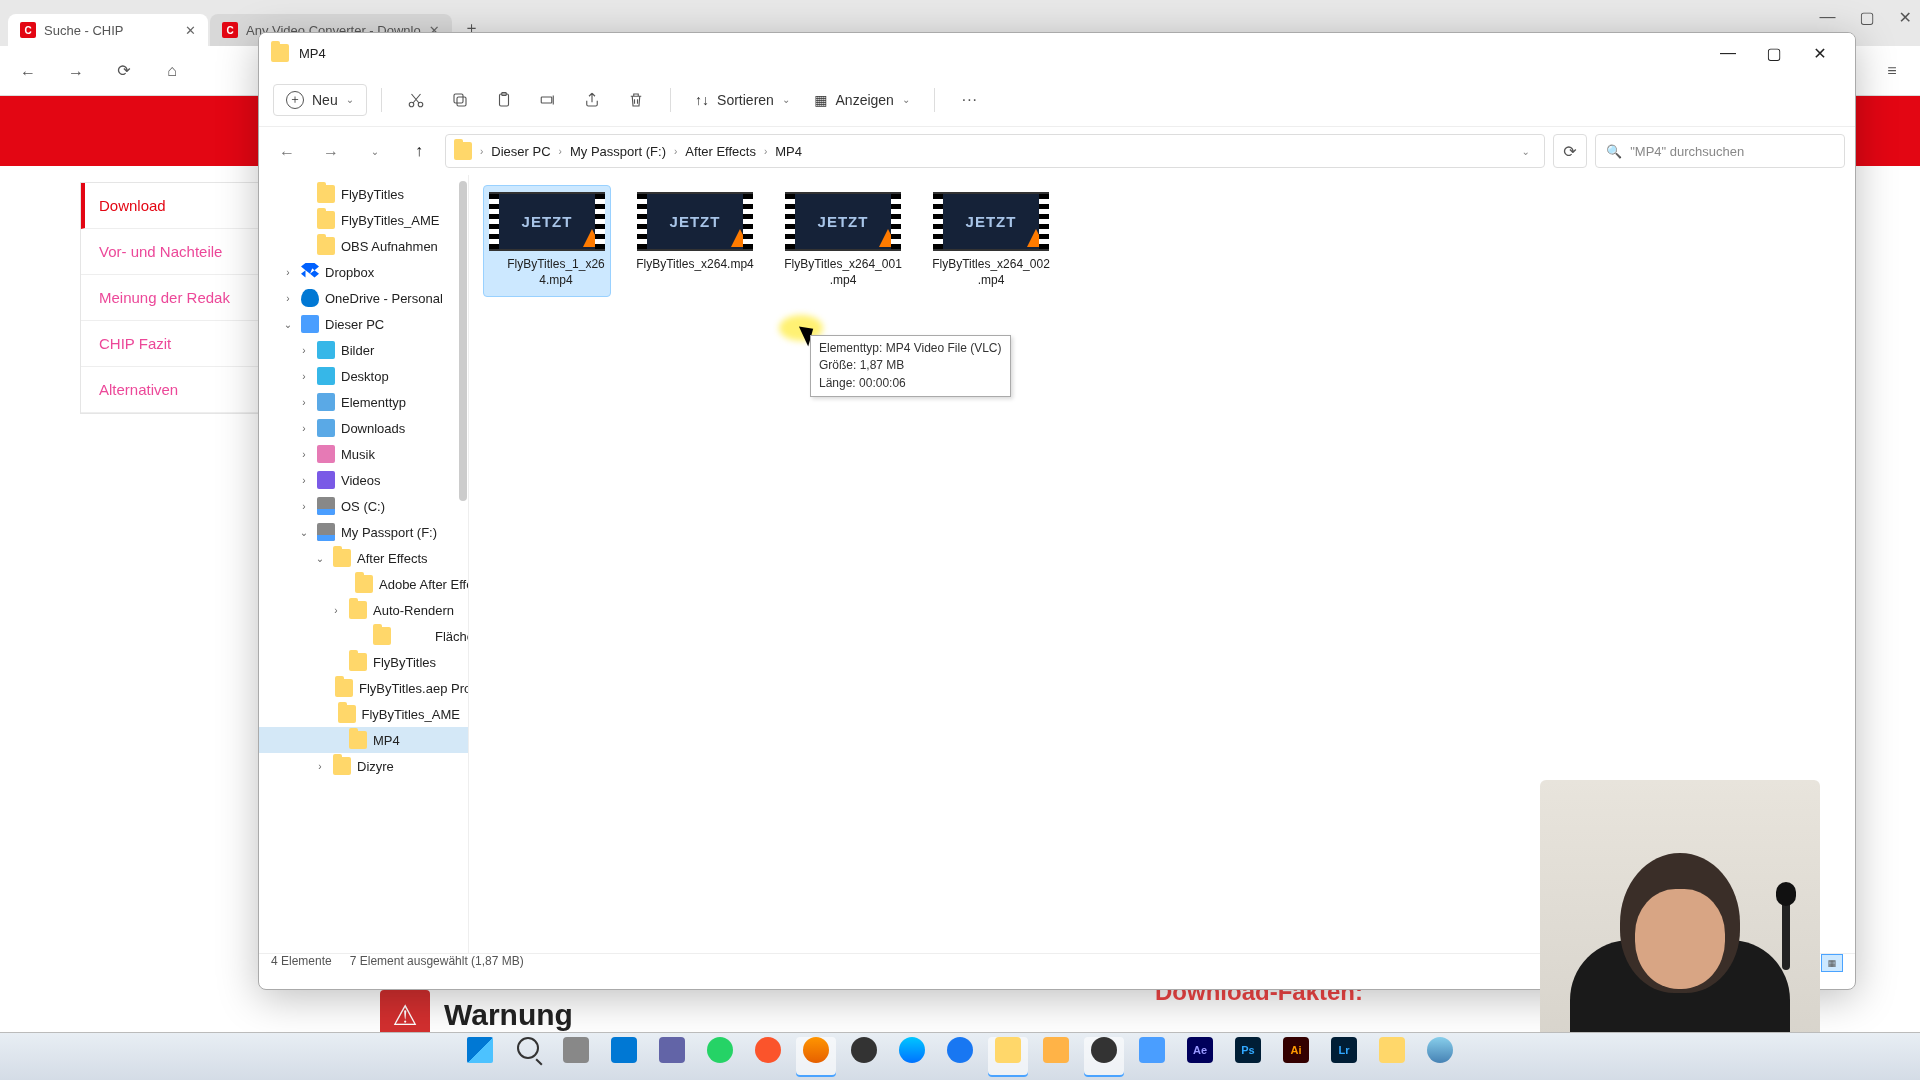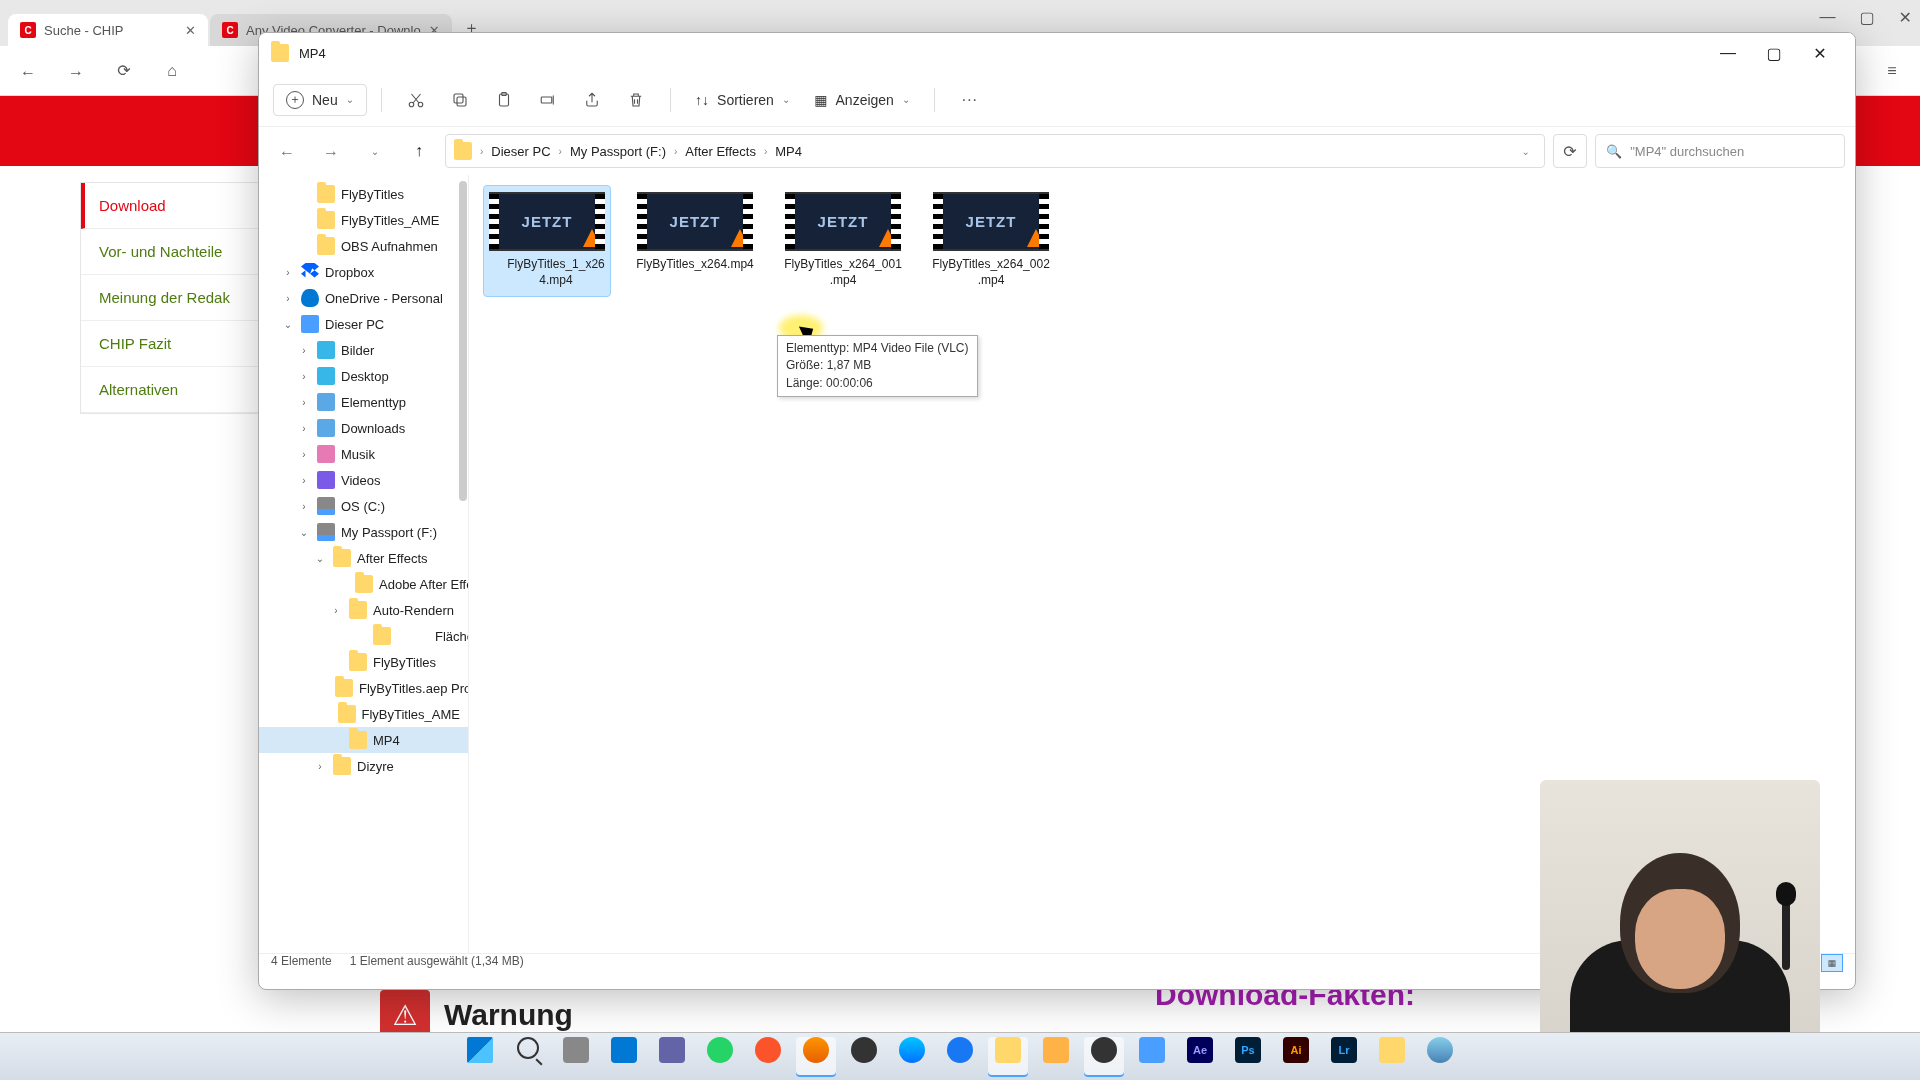--- a/index.html
+++ b/index.html
@@ -12,26 +12,26 @@
 .tab.inactive { background: #d8d8d8; }
 .tab-icon { width: 16px; height: 16px; background: #e30613; border-radius: 2px; display:flex;align-items:center;justify-content:center;color:#fff;font-size:10px;font-weight:bold;}
 .tab-close { margin-left: auto; color: #666; cursor: pointer; }
 .newtab { width: 28px; height: 28px; display:flex;align-items:center;justify-content:center; color:#555; margin-left:4px; margin-bottom:4px;}
 .win-controls-br { position:absolute; right:8px; top:8px; display:flex; gap:24px; color:#555;}
 .addrbar { height: 50px; background: #fff; border-bottom: 1px solid #ddd; display:flex; align-items:center; padding: 0 12px; gap:16px;}
 .nav-btn { width:32px; height:32px; display:flex; align-items:center; justify-content:center; color:#555; border-radius:50%;}
 .burger { margin-left:auto; }
 .redband { position:absolute; top:96px; left:0; right:0; height:70px; background:#e30613;}
 .side-nav { position:absolute; top:182px; left:80px; width:180px; background:#fff; border:1px solid #e5e5e5;}
-.side-nav-item { padding: 14px 18px; font-size:15px; color:#4d7c0f; border-bottom:1px solid #eee;}
+.side-nav-item { padding: 14px 18px; font-size:15px; color:#ec4899; border-bottom:1px solid #eee;}
 .side-nav-item.active { color:#e30613; border-left:4px solid #e30613; font-weight:500; padding-left:14px;}
 .warn-box { position:absolute; left:360px; top:980px; background:#fff; padding:10px 20px; display:flex; gap:14px; align-items:center;}
 .warn-tri { width:50px;height:50px;background:#d32f2f;display:flex;align-items:center;justify-content:center;color:#fff;font-size:28px;border-radius:4px;}
 .warn-txt { font-size:30px; font-weight:600; color:#222;}
-.fact-title { position:absolute; left:1155px; top:978px; font-size:30px; font-weight:700; color:#a21caf;}
+.fact-title { position:absolute; left:1155px; top:978px; font-size:24px; font-weight:700; color:#ef4444;}
 
 
 .explorer { position:absolute; left:258px; top:32px; width:1598px; height:958px; background:#fff; border:1px solid #aaa; border-radius:8px; box-shadow:0 8px 40px rgba(0,0,0,.25); display:flex; flex-direction:column; overflow:hidden;}
 .titlebar { height:40px; display:flex; align-items:center; padding:0 12px; background:#fff;}
 .titlebar .foldericon { width:18px;height:18px; background:#ffd76a; border-radius:2px; margin-right:10px; position:relative;}
 .titlebar .foldericon::before{content:"";position:absolute;top:-3px;left:0;width:9px;height:5px;background:#ffd76a;border-radius:2px 2px 0 0;}
 .titlebar-title { font-size:13px; color:#222;}
 .win-controls { margin-left:auto; display:flex;}
 .win-btn { width:46px; height:32px; display:flex; align-items:center; justify-content:center; color:#222;}
 
@@ -87,21 +87,21 @@
 .thumb::after{right:-2px;}
 .thumb-text{color:#a8c5e8;font-weight:700;font-size:15px;letter-spacing:1px;}
 .thumb-badge{position:absolute;right:2px;bottom:2px;width:18px;height:18px;background:#ff7b00;clip-path:polygon(50% 0,100% 100%,0 100%);}
 .file-label{font-size:12px;line-height:1.3;color:#222;word-break:break-word;}
 .file.sel .file-label{background:transparent;margin-left:18px;}
 
 .cursor{position:absolute; left:334px; top:148px; width:18px;height:24px;pointer-events:none;}
 .cursor::before{content:"";position:absolute;width:0;height:0;border-left:12px solid #000;border-top:8px solid transparent;border-bottom:14px solid transparent;transform:rotate(-25deg);}
 .highlight{position:absolute;left:310px;top:140px;width:44px;height:26px;background:rgba(255,230,0,.55);border-radius:50%;filter:blur(3px);pointer-events:none;}
 
-.tooltip { position:absolute; left:308px; top:160px; background:#fff; border:1px solid #aaa; padding:4px 8px; font-size:12px; line-height:1.45; color:#333; box-shadow:2px 2px 4px rgba(0,0,0,.15);}
+.tooltip { position:absolute; left:341px; top:160px; background:#fff; border:1px solid #aaa; padding:4px 8px; font-size:12px; line-height:1.45; color:#333; box-shadow:2px 2px 4px rgba(0,0,0,.15);}
 
 .status { height:36px; border-top:1px solid #eee; display:flex; padding:0 12px; font-size:12px; color:#555; gap:18px;}
 .status-right{margin-left:auto;display:flex;gap:6px;}
 .view-toggle{width:22px;height:18px;border:1px solid #999;display:flex;align-items:center;justify-content:center;font-size:9px;color:#555;}
 .view-toggle.active{background:#cce8ff;border-color:#4aa3ff;}
 
 
 .webcam{position:absolute;right:100px;bottom:40px;width:280px;height:260px;border-radius:6px;overflow:hidden;}
 .webcam-bg{position:absolute;inset:0;background:linear-gradient(#e8e4dc,#d8d4cc);}
 .person-head{position:absolute;left:50%;top:28%;transform:translateX(-50%);width:120px;height:140px;background:#3a2e28;border-radius:50% 50% 45% 45%;}
@@ -412,21 +412,21 @@
       <div class="tooltip">
         <div>Elementtyp: MP4 Video File (VLC)</div>
         <div>Größe: 1,87 MB</div>
         <div>Länge: 00:00:06</div>
       </div>
     </div>
   </div>
 
   <div class="status">
     <span>4 Elemente</span>
-    <span>1 Element ausgewählt (1,34 MB)</span>
+    <span>7 Element ausgewählt (1,87 MB)</span>
     <div class="status-right">
       <div class="view-toggle">≡</div>
       <div class="view-toggle active">▦</div>
     </div>
   </div>
 </div>
 
 <div class="webcam">
   <div class="webcam-bg"></div>
   <div class="person-body"></div>

